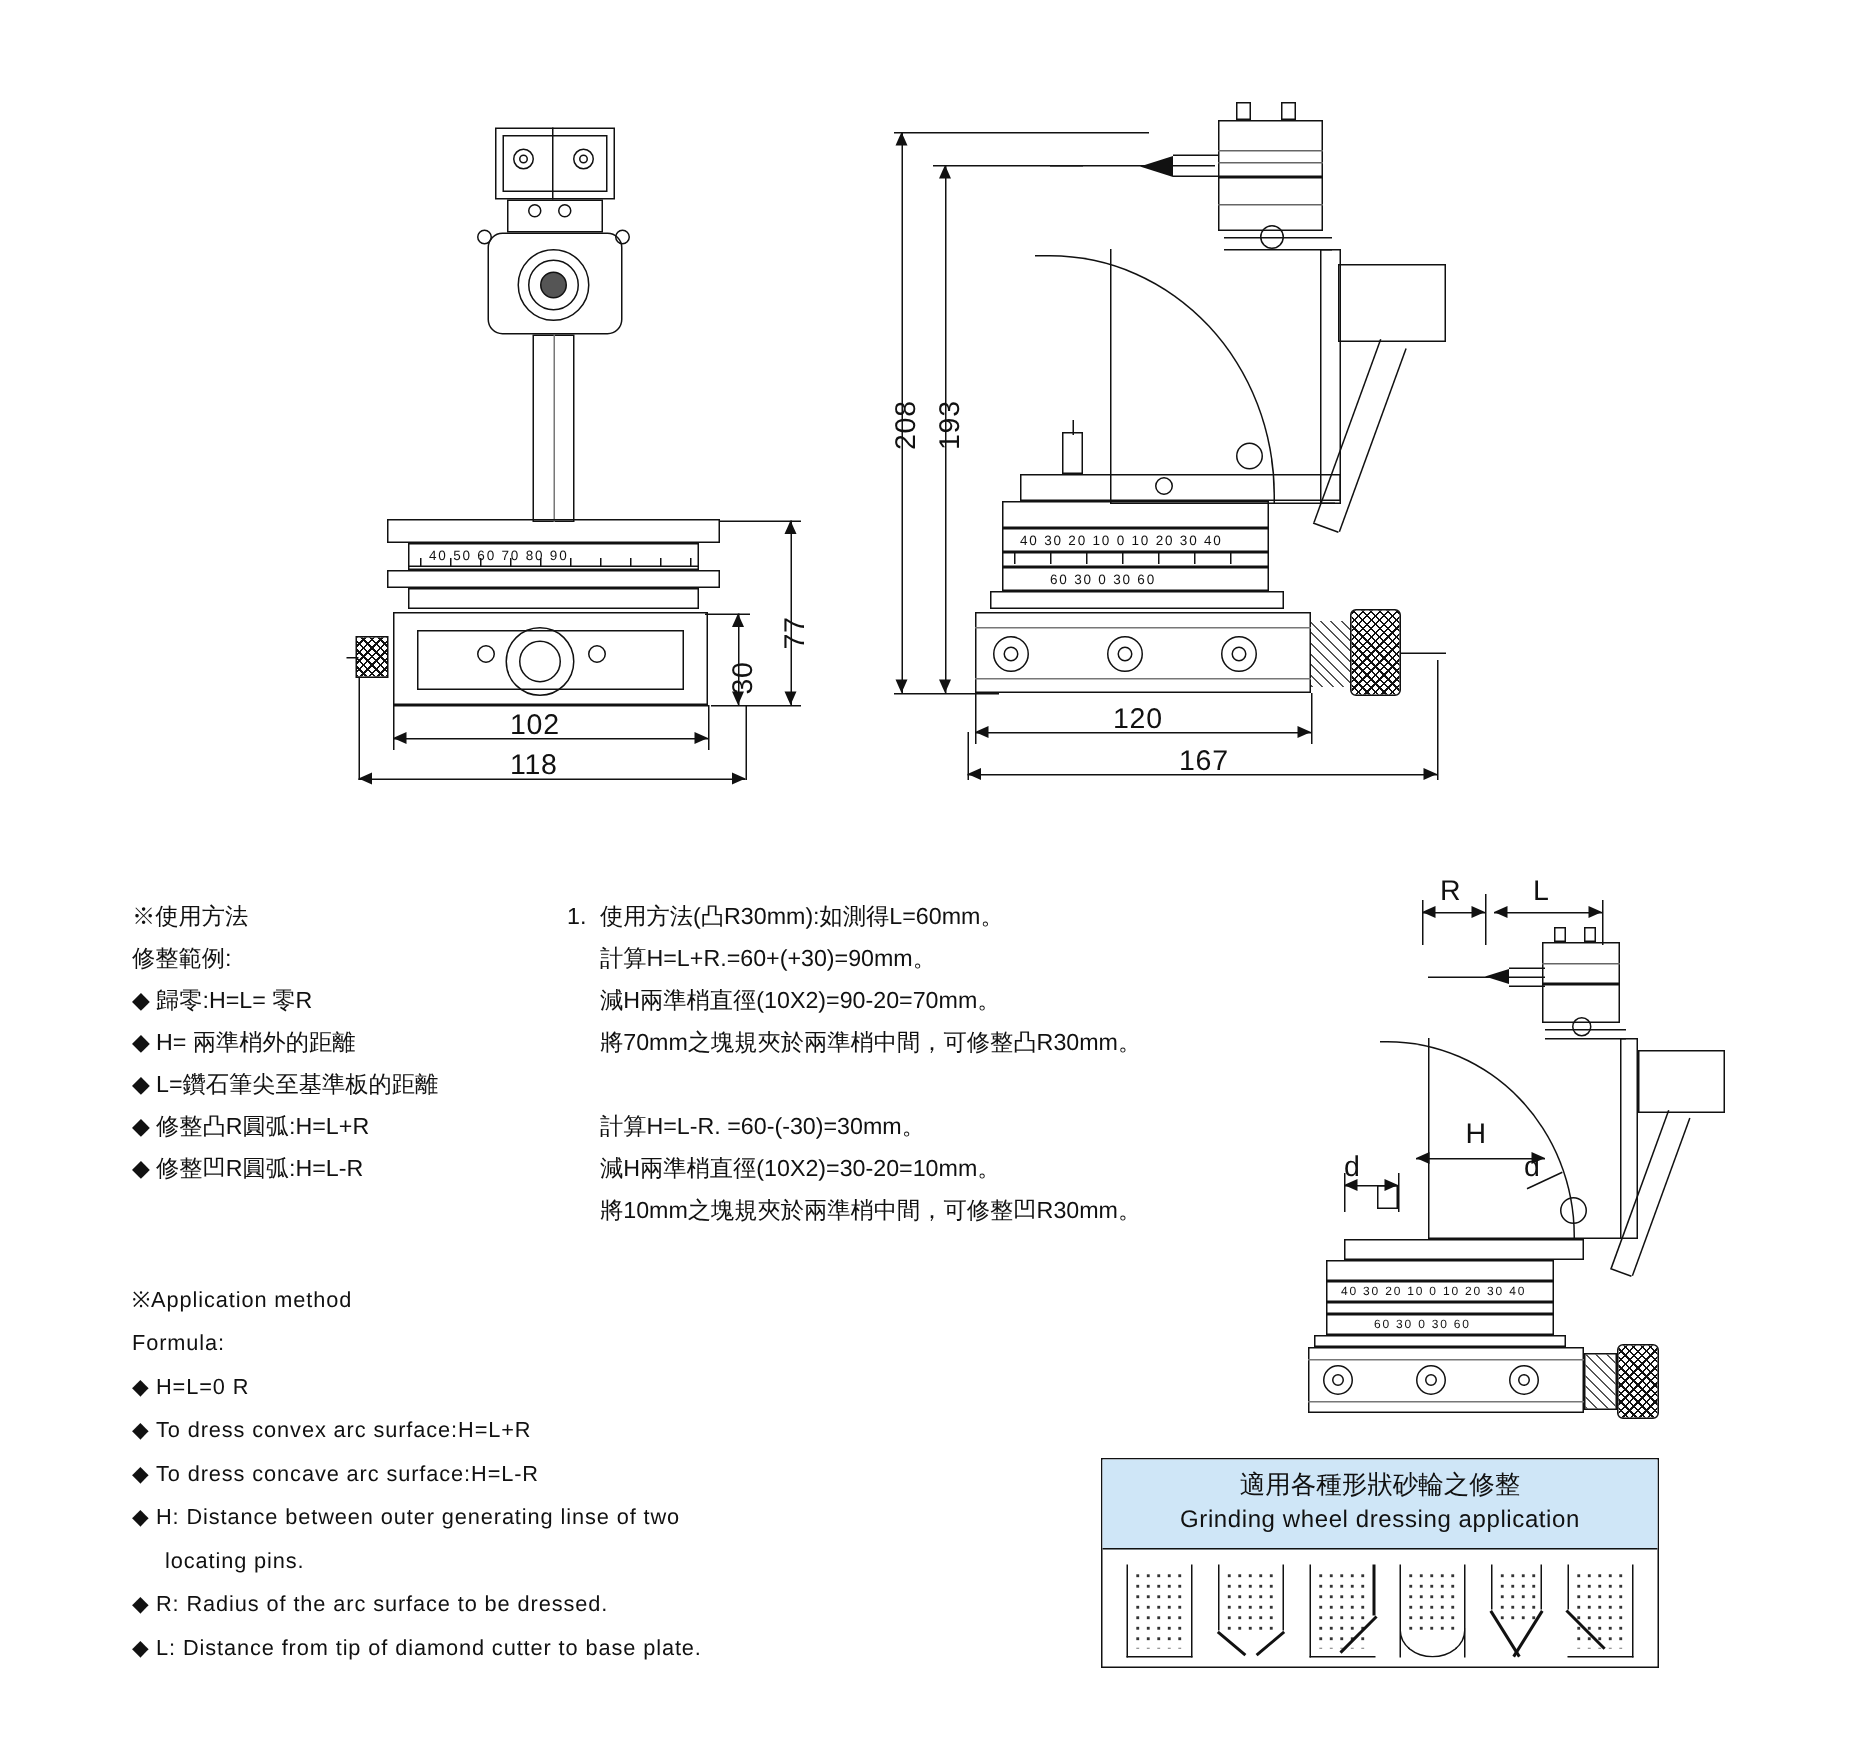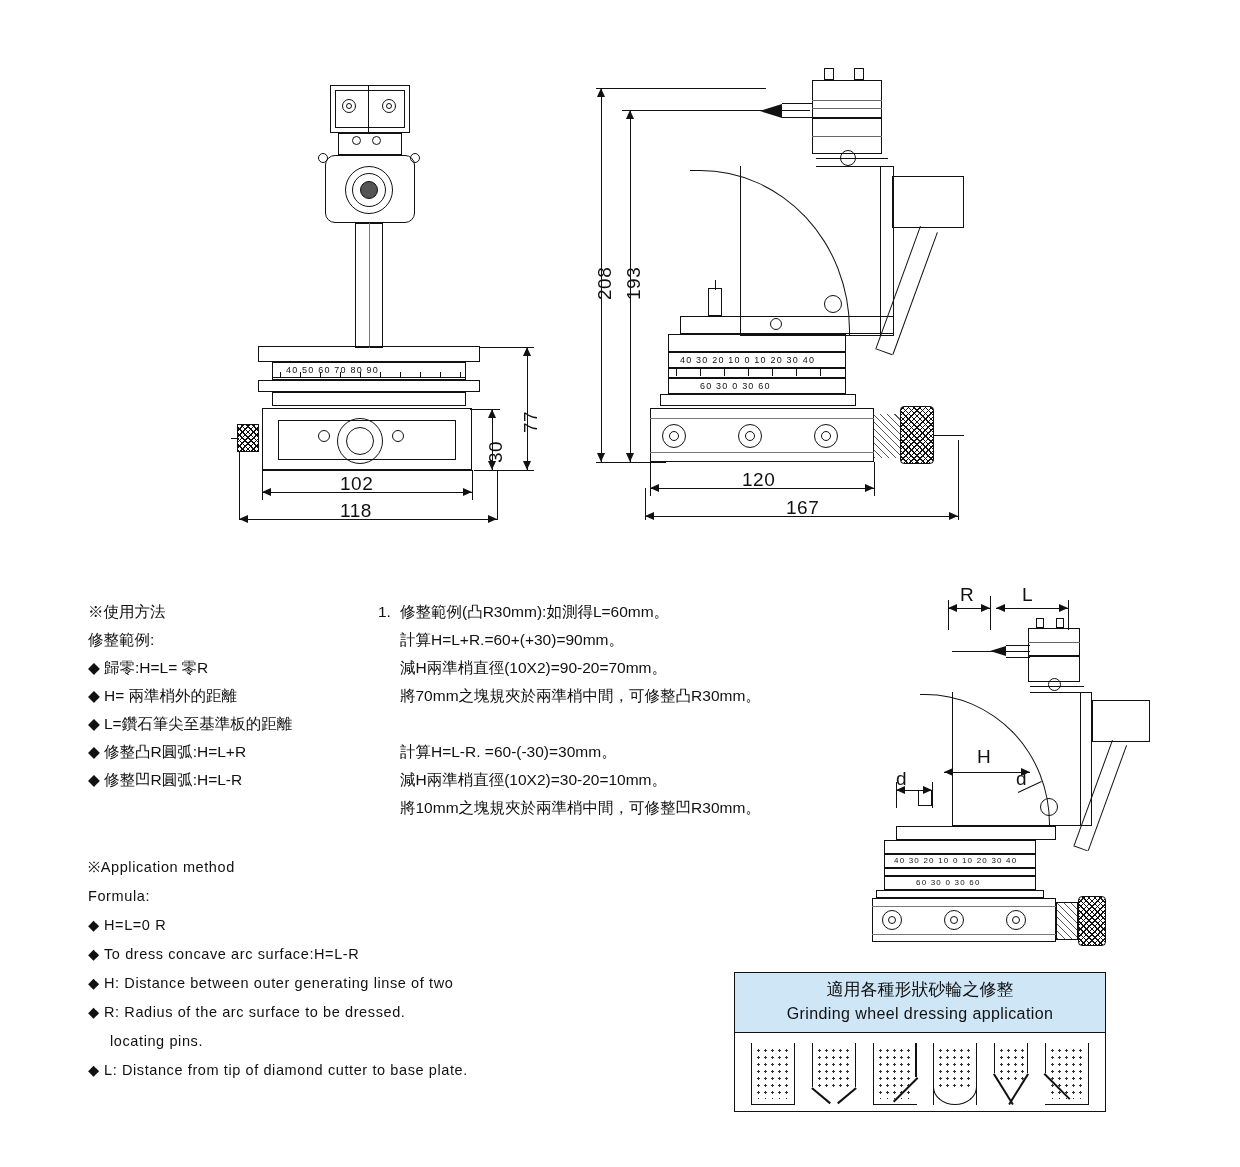--- a/index.html
+++ b/index.html
@@ -288,37 +288,40 @@
     </div>
   </div>
 
   <div class="text-col" style="left:88px; top:853px; width:520px;">
     <div class="t-line-en">※Application method</div>
     <div class="t-line-en">Formula:</div>
     <div class="t-line-en">
       <span class="bullet">◆</span><span>H=L=0 R</span>
     </div>
     <div class="t-line-en">
+      <span class="bullet">◆</span><span>To dress convex arc surface:H=L+R</span>
+    </div>
+    <div class="t-line-en">
       <span class="bullet">◆</span><span>To dress concave arc surface:H=L-R</span>
     </div>
     <div class="t-line-en">
       <span class="bullet">◆</span><span>H: Distance between outer generating linse of two</span>
     </div>
+    <div class="t-line-en indent">locating pins.</div>
     <div class="t-line-en">
       <span class="bullet">◆</span><span>R: Radius of the arc surface to be dressed.</span>
     </div>
-    <div class="t-line-en indent">locating pins.</div>
     <div class="t-line-en">
       <span class="bullet">◆</span><span>L: Distance from tip of diamond cutter to base plate.</span>
     </div>
   </div>
 
   <div class="text-col" style="left:378px; top:598px; width:470px;">
     <div class="t-line">
-      <span style="display:inline-block; width:22px;">1.</span><span>修整範例(凸R30mm):如測得L=60mm。</span>
+      <span style="display:inline-block; width:22px;">1.</span><span>使用方法(凸R30mm):如測得L=60mm。</span>
     </div>
     <div class="t-line indent">計算H=L+R.=60+(+30)=90mm。</div>
     <div class="t-line indent">減H兩準梢直徑(10X2)=90-20=70mm。</div>
     <div class="t-line indent">將70mm之塊規夾於兩準梢中間，可修整凸R30mm。</div>
   </div>
 
   <div class="text-col" style="left:378px; top:738px; width:470px;">
     <div class="t-line indent">計算H=L-R. =60-(-30)=30mm。</div>
     <div class="t-line indent">減H兩準梢直徑(10X2)=30-20=10mm。</div>
     <div class="t-line indent">將10mm之塊規夾於兩準梢中間，可修整凹R30mm。</div>

